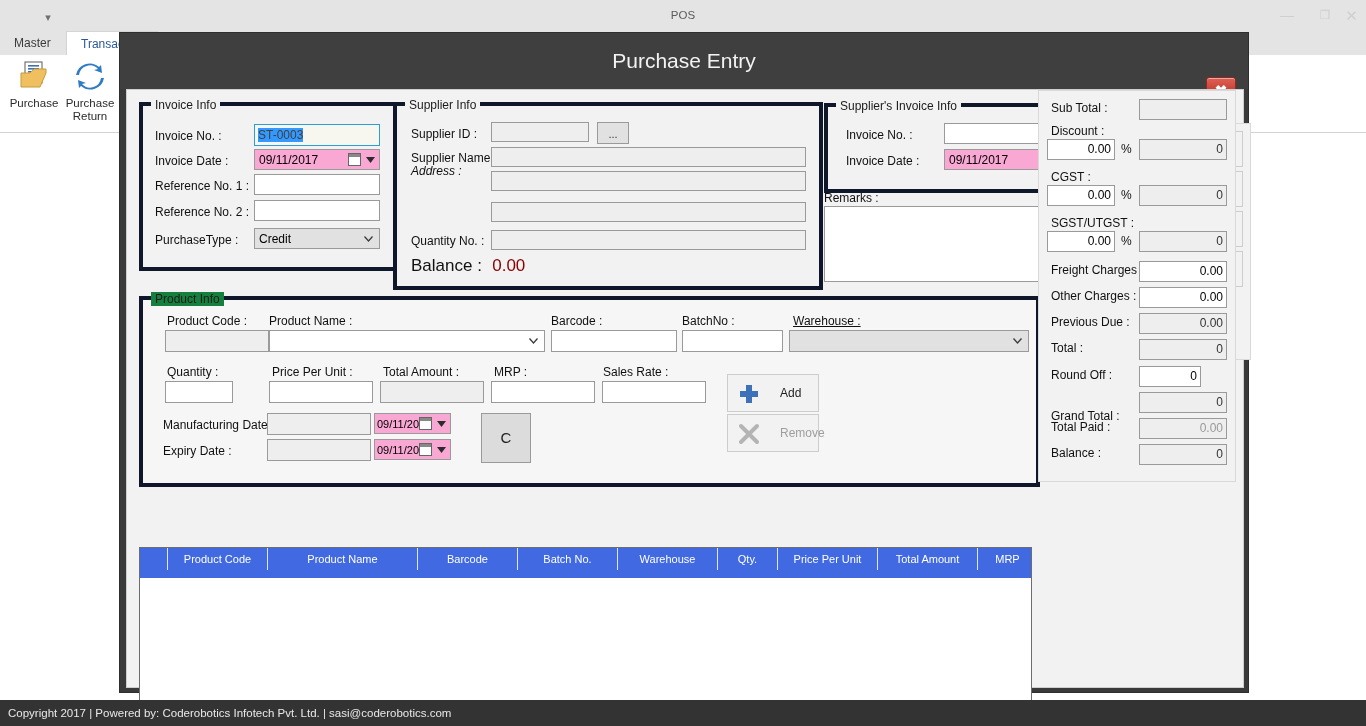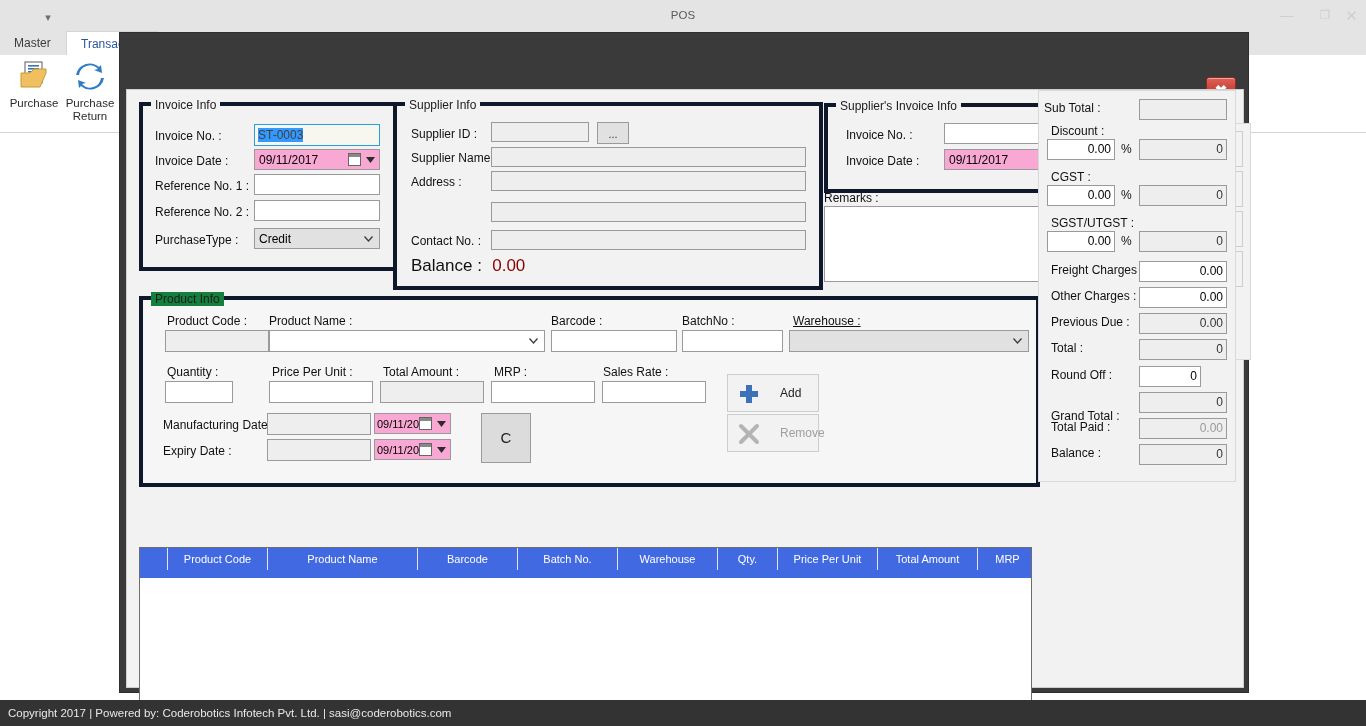--- a/index.html
+++ b/index.html
@@ -236,20 +236,23 @@
       <div class="rb-label">
         <span>Purchase</span><br>
         <span>Return</span>
       </div>
     </div>
 
   </div>
 </div>
 
 <div id="dialog">
+  <div id="dialog-header">
+    <div id="dialog-title">Purchase Entry</div>
+  </div>
   <div id="dialog-close">✖</div>
 
   <div id="dialog-body">
 
     <div class="gbox" style="left:12px;top:12px;width:250px;height:161px;">
       <div class="gbox-title">Invoice Info</div>
 
       <div class="lbl" style="left:12px;top:23px;">Invoice No. :</div>
       <div class="tb" style="left:111px;top:18px;width:126px;height:22px;line-height:19px;border:1px solid #2a9fd6;background:#f7f7f0;">
         <span class="sel-text">ST-0003</span>
@@ -292,29 +295,29 @@
       </div>
       <div style="position:absolute;left:200px;top:16px;width:30px;height:20px;border:1px solid #9a9a9a;background:#e1e1e1;font-size:11px;color:#333;text-align:center;line-height:22px;">
         <span>...</span>
       </div>
 
       <div class="lbl" style="left:14px;top:45px;">Supplier Name :</div>
       <div class="tb ro" style="left:94px;top:41px;width:315px;height:20px;line-height:16px;">
         <span></span>
       </div>
 
-      <div class="lbl" style="left:14px;top:69px;">Address :</div>
+      <div class="lbl" style="left:14px;top:58px;font-style:italic;">Address :</div>
       <div class="tb ro" style="left:94px;top:65px;width:315px;height:20px;line-height:16px;">
         <span></span>
       </div>
       <div class="tb ro" style="left:94px;top:96px;width:315px;height:20px;line-height:16px;">
         <span></span>
       </div>
 
-      <div class="lbl" style="left:14px;top:128px;">Contact No. :</div>
+      <div class="lbl" style="left:14px;top:128px;">Quantity No. :</div>
       <div class="tb ro" style="left:94px;top:124px;width:315px;height:20px;line-height:16px;">
         <span></span>
       </div>
 
       <div style="position:absolute;left:14px;top:150px;">
         <span style="font-size:17px;color:#111;">Balance :</span>
         <span style="font-size:17px;color:#8b0000;margin-left:7px;">0.00</span>
       </div>
     </div>
 
@@ -488,21 +491,21 @@
       <div id="grid-head" style="background: rgb(65, 105, 225);"><div class="gh-cell" style="width: 28px;"></div><div class="gh-cell" style="width: 100px;">Product Code</div><div class="gh-cell" style="width: 150px;">Product Name</div><div class="gh-cell" style="width: 100px;">Barcode</div><div class="gh-cell" style="width: 100px;">Batch No.</div><div class="gh-cell" style="width: 100px;">Warehouse</div><div class="gh-cell" style="width: 60px;">Qty.</div><div class="gh-cell" style="width: 100px;">Price Per Unit</div><div class="gh-cell" style="width: 100px;">Total Amount</div><div class="gh-cell" style="width: 60px;">MRP</div></div>
       <div id="grid-hscroll">
         <div id="hs-left">❮</div>
         <div id="hs-thumb"></div>
         <div id="hs-right">❯</div>
       </div>
     </div>
 
     <div id="totals">
       <div id="totals-inner">
-          <div class="lbl" style="left: 5px; top: 10px;">Sub Total :</div>
+          <div class="lbl" style="left: 12px; top: 10px;">Sub Total :</div>
           <div class="tb num ro" style="left: 100px; top: 8px; width: 88px; height: 21px; line-height: 17px;"></div>
           <div class="lbl" style="left: 12px; top: 33px;">Discount :</div>
           <div class="tb num" style="left: 8px; top: 48px; width: 68px; height: 21px; line-height: 17px;">0.00</div>
           <div class="pct" style="left: 82px; top: 51px;">%</div>
           <div class="tb num ro" style="left: 100px; top: 48px; width: 88px; height: 21px; line-height: 17px;">0</div>
           <div class="lbl" style="left: 12px; top: 79px;">CGST :</div>
           <div class="tb num" style="left: 8px; top: 94px; width: 68px; height: 21px; line-height: 17px;">0.00</div>
           <div class="pct" style="left: 82px; top: 97px;">%</div>
           <div class="tb num ro" style="left: 100px; top: 94px; width: 88px; height: 21px; line-height: 17px;">0</div>
           <div class="lbl" style="left: 12px; top: 125px;">SGST/UTGST :</div>

